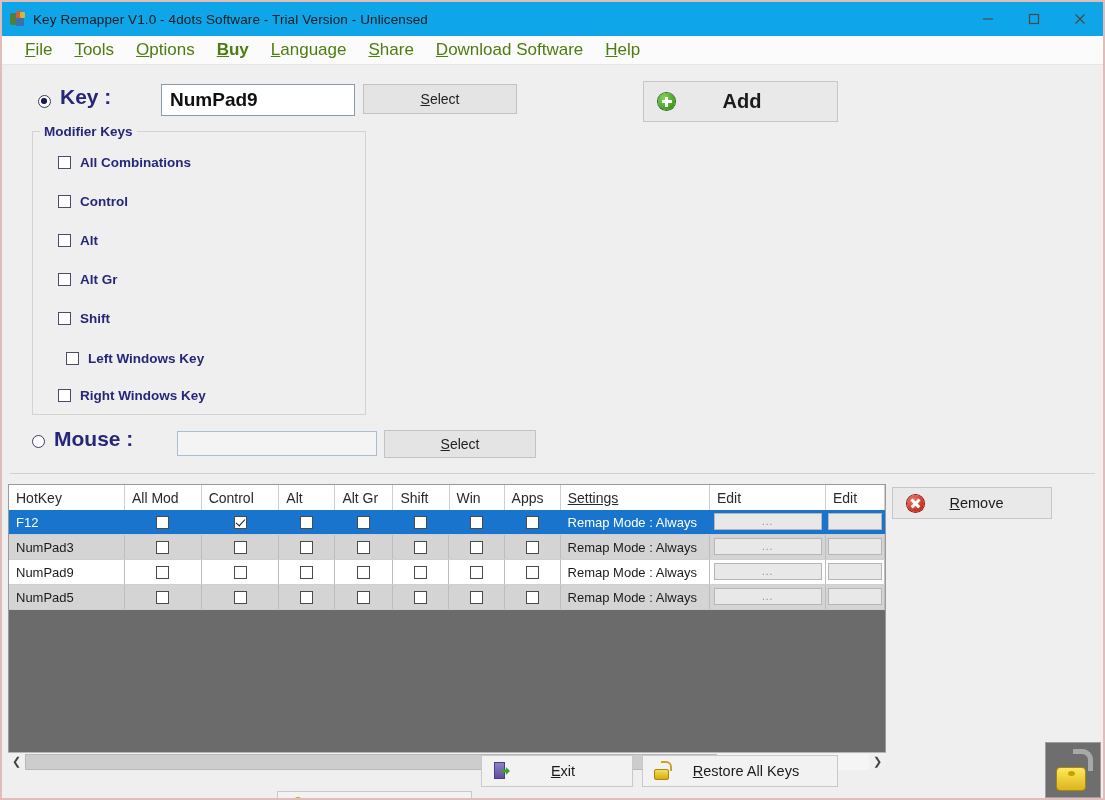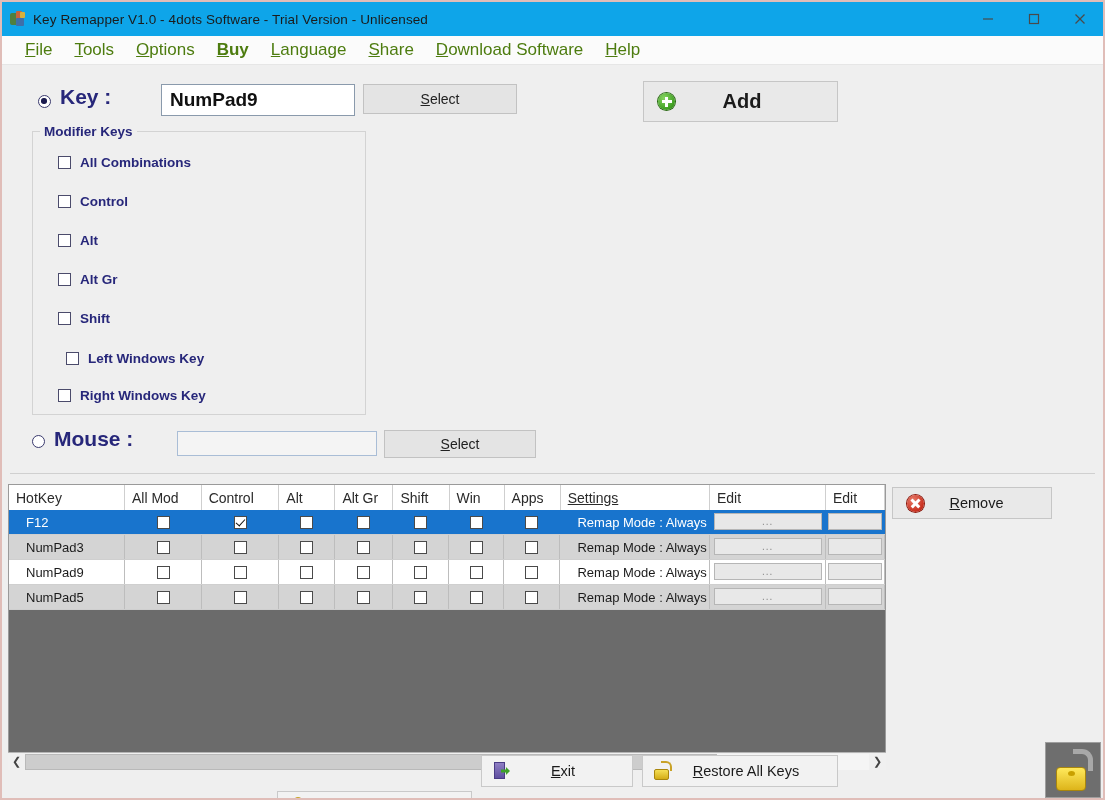--- a/index.html
+++ b/index.html
@@ -261,21 +261,21 @@
   .grid-row.odd  { background: #d4d4d4; }
   .grid-row.even { background: #ffffff; }
   .grid-row.sel  { background: #1874cd; }
   .gc {
     box-sizing: border-box;
     border-right: 1px solid #bdbdbd;
     font-size: 13px;
     color: #1b1b1b;
     display: flex;
     align-items: center;
-    padding-left: 17px;
+    padding-left: 7px;
     height: 24px;
     overflow: hidden;
     white-space: nowrap;
   }
   .grid-row.sel .gc { color: #ffffff; border-right-color: #1874cd; }
   .gc.center { justify-content: center; padding-left: 0; }
   .gcb {
     width: 13px; height: 13px;
     box-sizing: border-box;
     border: 1.3px solid #4a4a4a;

